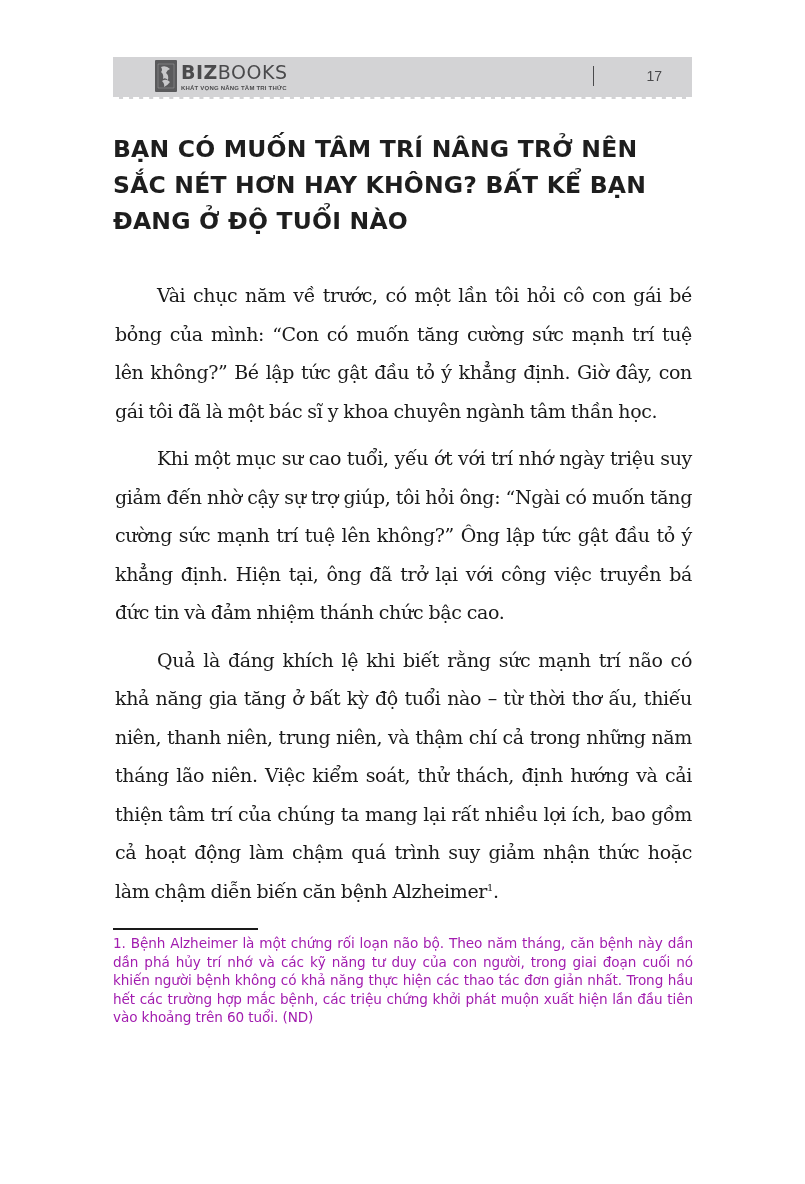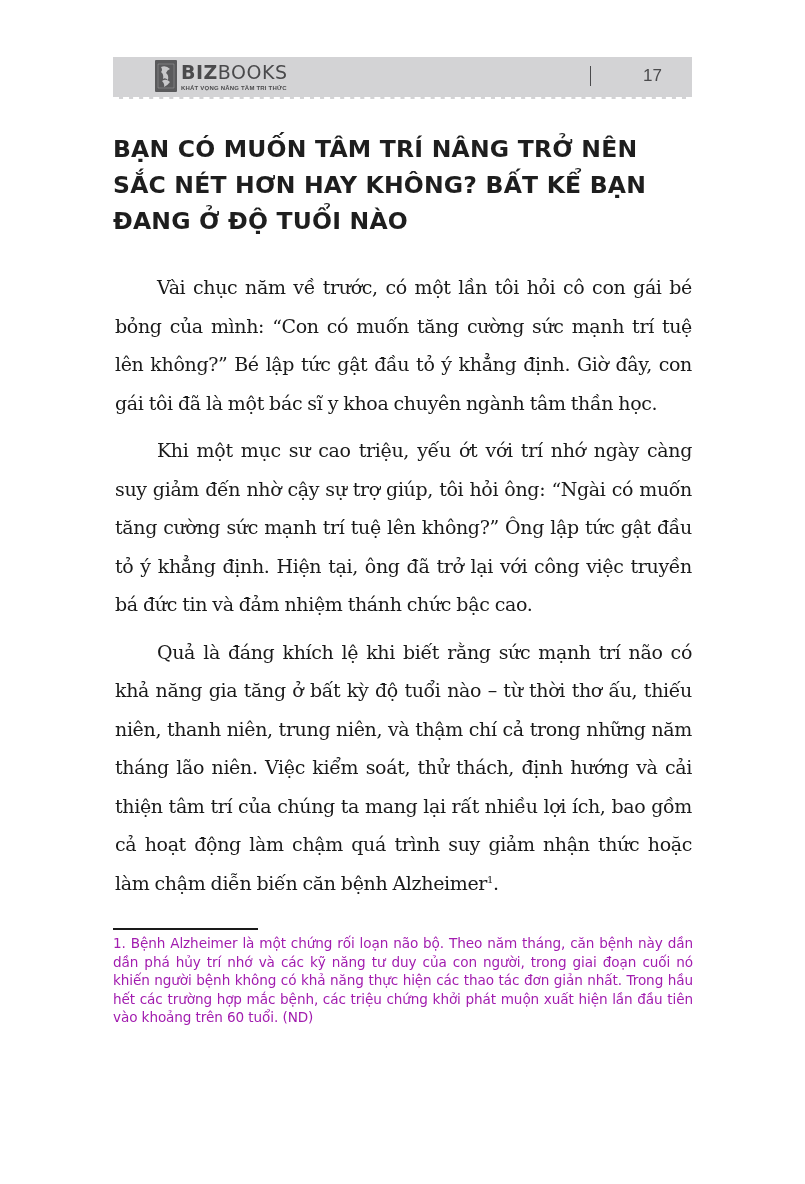--- a/index.html
+++ b/index.html
@@ -68,21 +68,21 @@
       font-weight: bold;
       color: #4a4a4c;
       margin-top: 3px;
       letter-spacing: 0.2px;
     }
     .page-number {
       position: absolute;
       right: 30px;
       top: 9px;
       font-family: "Liberation Sans", sans-serif;
-      font-size: 17px;
+      font-size: 14px;
       color: #4a4a4c;
       display: flex;
       align-items: center;
       gap: 44px;
     }
     .page-number .sep {
       display: inline-block;
       width: 1px;
       height: 20px;
       background: #4a4a4c;
@@ -97,21 +97,21 @@
       font-family: "DejaVu Sans", sans-serif;
       font-weight: bold;
       font-size: 23.5px;
       line-height: 36px;
       color: #1e1e1e;
       letter-spacing: 0.2px;
     }
     .body-text {
       position: absolute;
       left: 115px;
-      top: 268px;
+      top: 276px;
       width: 577px;
     }
     .para {
       font-family: "DejaVu Serif", serif;
       font-size: 19px;
       line-height: 38.5px;
       text-align: justify;
       text-indent: 42px;
       margin: 0 0 9px 0;
       color: #1a1a1a;
@@ -165,18 +165,18 @@
   <div class="page-number">
     <span class="sep"></span>
     <span>17</span>
   </div>
 </div>
 
 <h1 class="chapter-title">BẠN CÓ MUỐN TÂM TRÍ NÂNG TRỞ NÊN SẮC NÉT HƠN HAY KHÔNG? BẤT KỂ BẠN ĐANG Ở ĐỘ TUỔI NÀO</h1>
 
 <div class="body-text">
   <p class="para">Vài chục năm về trước, có một lần tôi hỏi cô con gái bé bỏng của mình: “Con có muốn tăng cường sức mạnh trí tuệ lên không?” Bé lập tức gật đầu tỏ ý khẳng định. Giờ đây, con gái tôi đã là một bác sĩ y khoa chuyên ngành tâm thần học.</p>
-  <p class="para">Khi một mục sư cao triệu, yếu ớt với trí nhớ ngày càng suy giảm đến nhờ cậy sự trợ giúp, tôi hỏi ông: “Ngài có muốn tăng cường sức mạnh trí tuệ lên không?” Ông lập tức gật đầu tỏ ý khẳng định. Hiện tại, ông đã trở lại với công việc truyền bá đức tin và đảm nhiệm thánh chức bậc cao.</p>
+  <p class="para">Khi một mục sư cao tuổi, yếu ớt với trí nhớ ngày triệu suy giảm đến nhờ cậy sự trợ giúp, tôi hỏi ông: “Ngài có muốn tăng cường sức mạnh trí tuệ lên không?” Ông lập tức gật đầu tỏ ý khẳng định. Hiện tại, ông đã trở lại với công việc truyền bá đức tin và đảm nhiệm thánh chức bậc cao.</p>
   <p class="para"><span>Quả là đáng khích lệ khi biết rằng sức mạnh trí não có khả năng gia tăng ở bất kỳ độ tuổi nào – từ thời thơ ấu, thiếu niên, thanh niên, trung niên, và thậm chí cả trong những năm tháng lão niên. Việc kiểm soát, thử thách, định hướng và cải thiện tâm trí của chúng ta mang lại rất nhiều lợi ích, bao gồm cả hoạt động làm chậm quá trình suy giảm nhận thức hoặc làm chậm diễn biến căn bệnh Alzheimer</span><sup>1</sup><span>.</span></p>
 </div>
 
 <div class="footnote-rule"></div>
 <p class="footnote">1. Bệnh Alzheimer là một chứng rối loạn não bộ. Theo năm tháng, căn bệnh này dần dần phá hủy trí nhớ và các kỹ năng tư duy của con người, trong giai đoạn cuối nó khiến người bệnh không có khả năng thực hiện các thao tác đơn giản nhất. Trong hầu hết các trường hợp mắc bệnh, các triệu chứng khởi phát muộn xuất hiện lần đầu tiên vào khoảng trên 60 tuổi. (ND)</p>
 
 </body></html>

